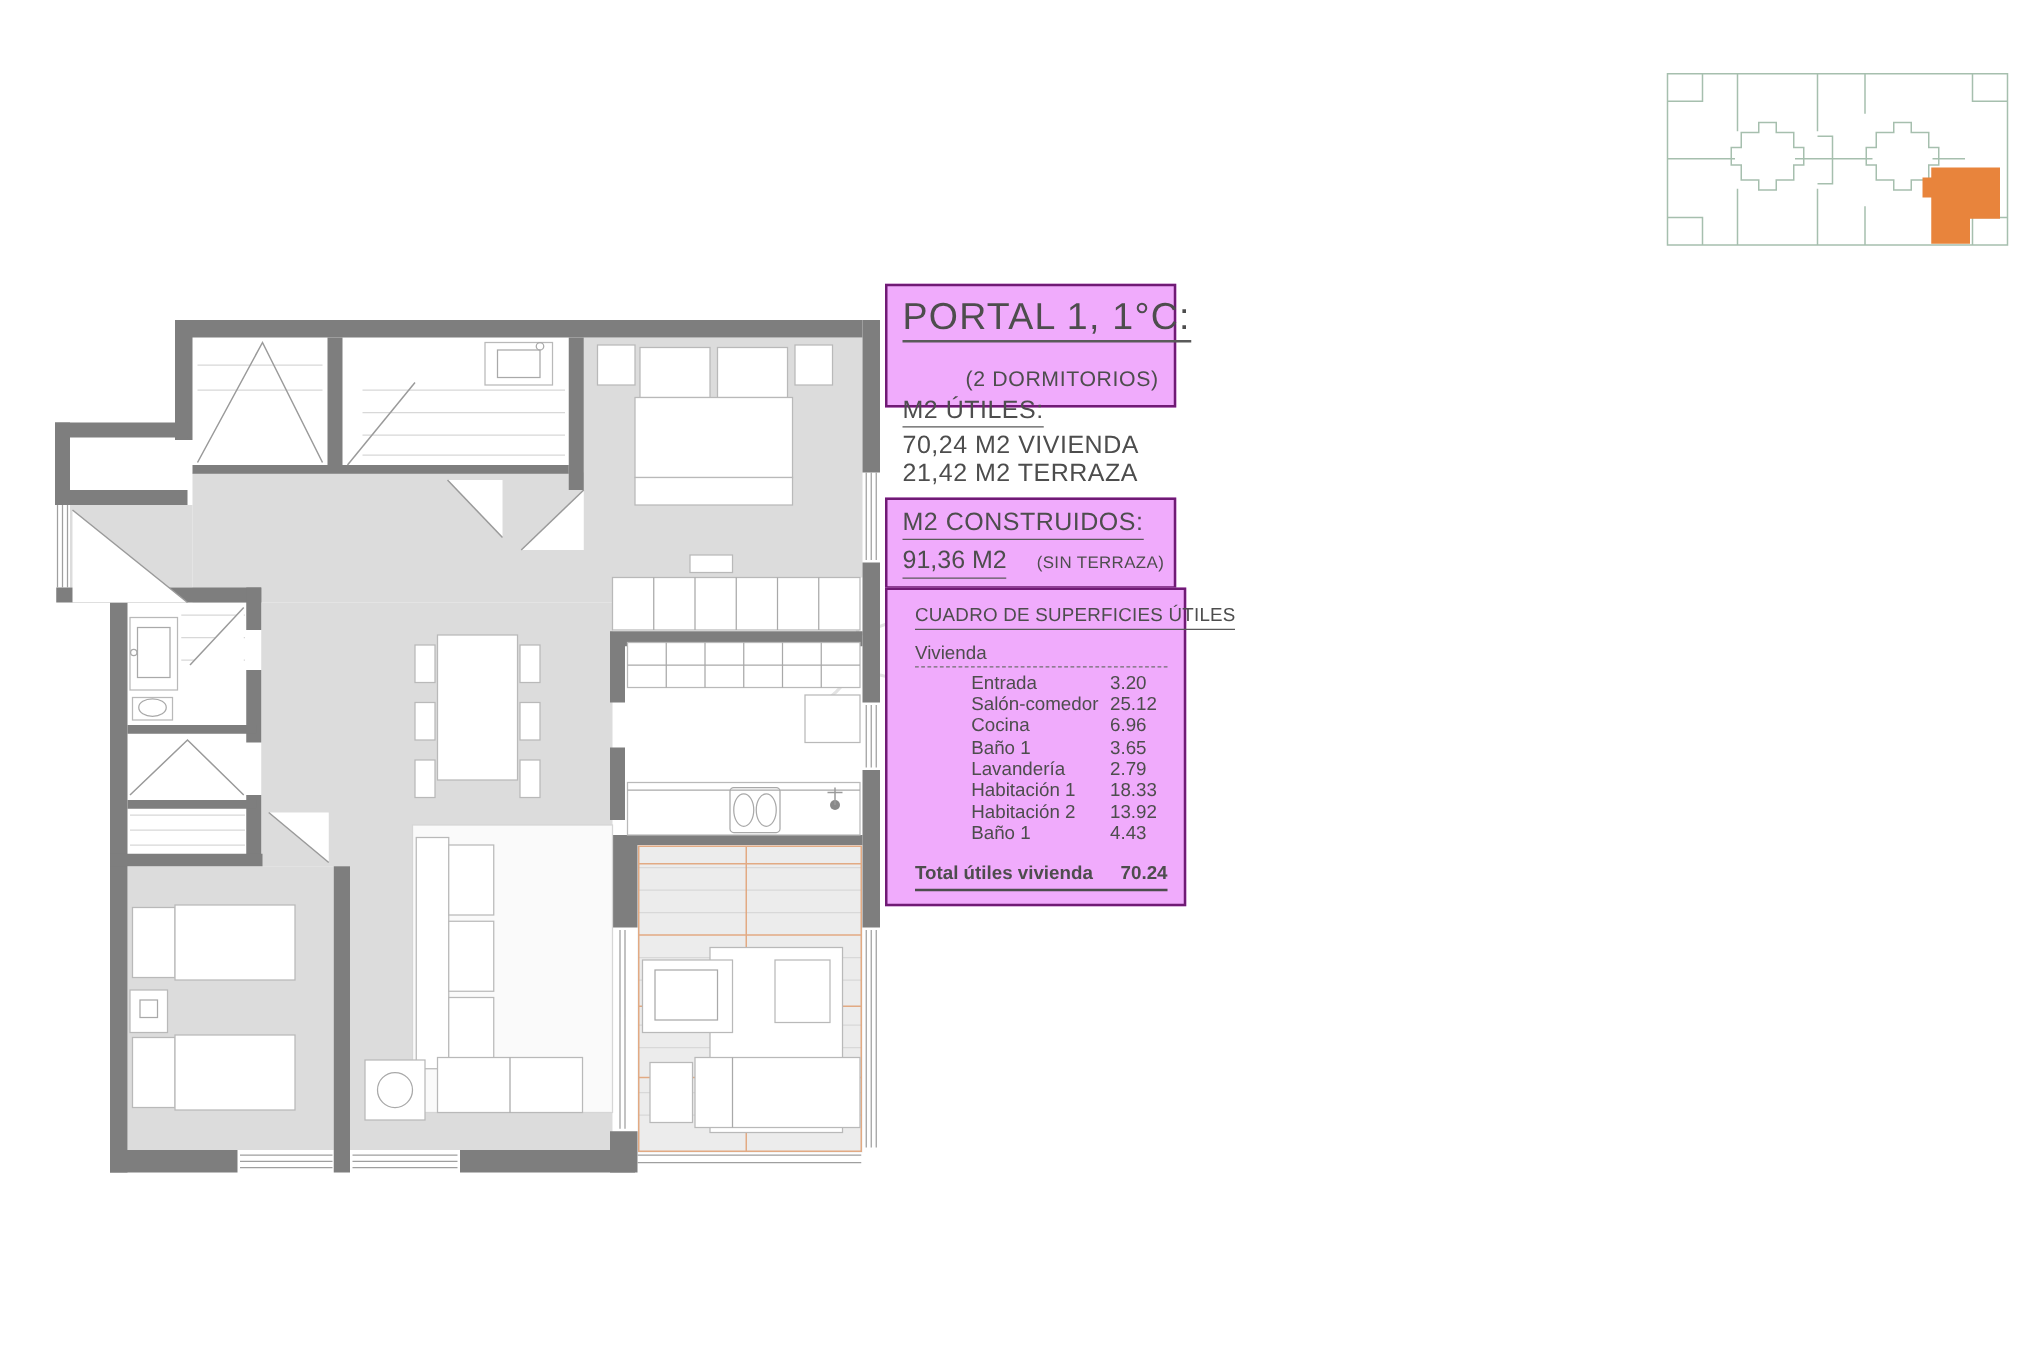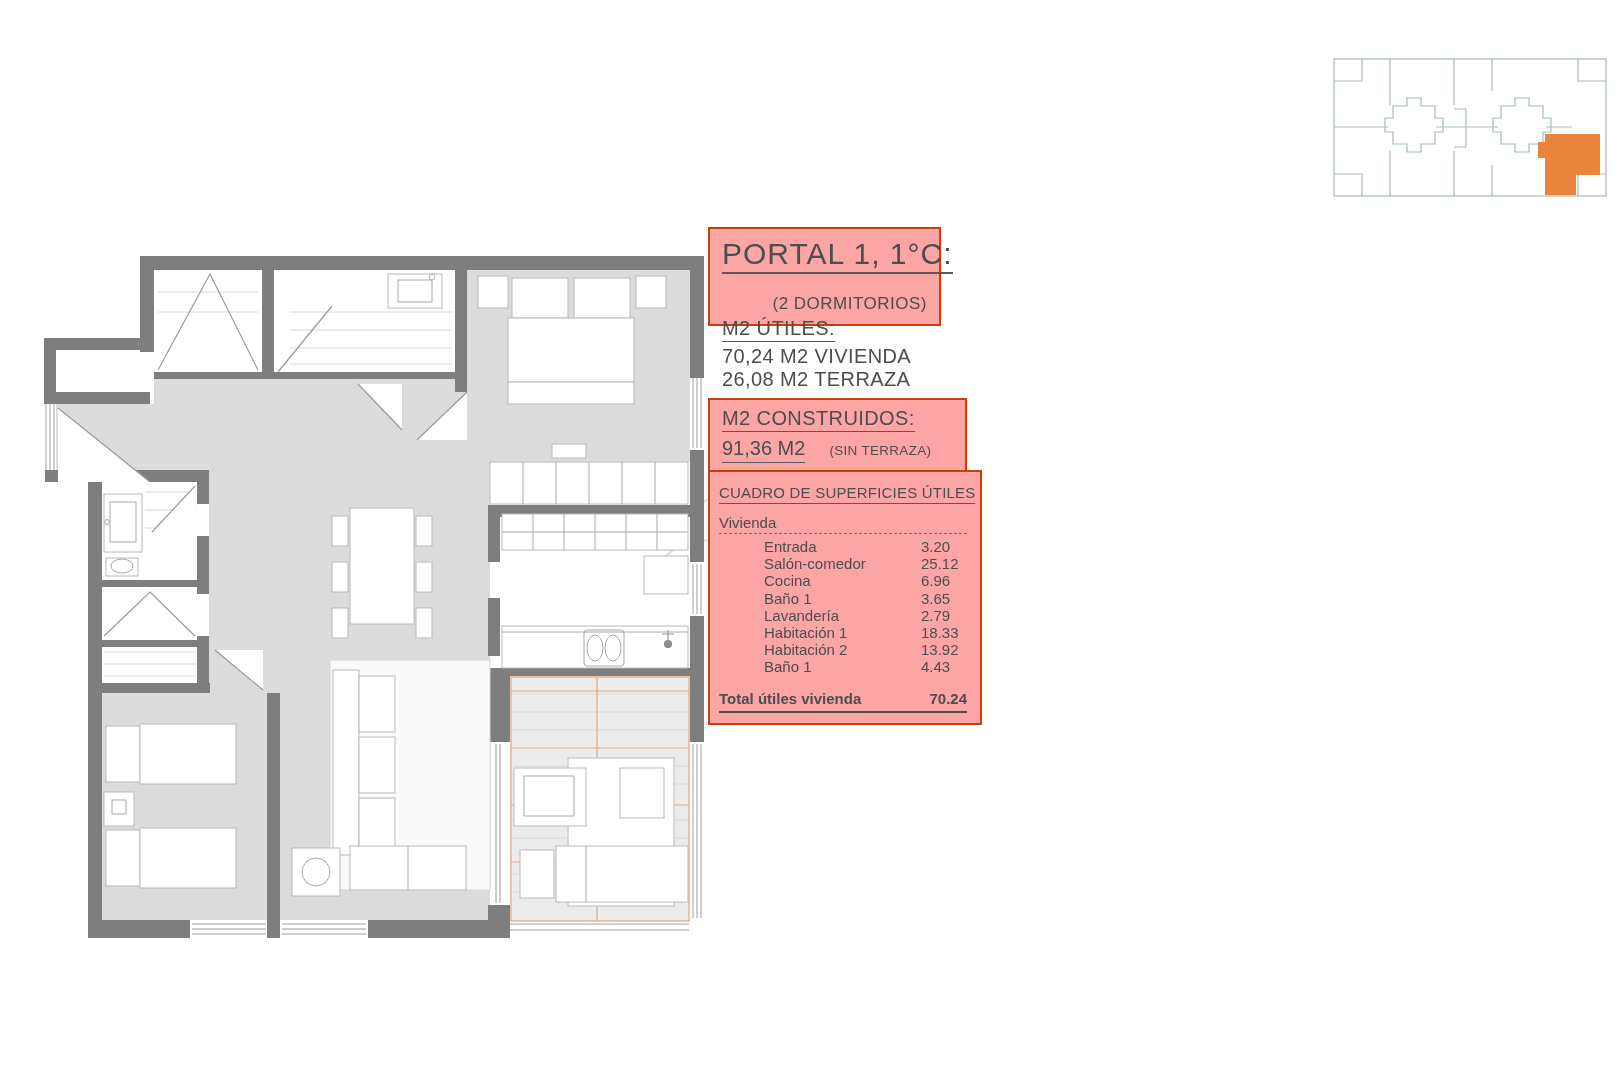--- a/index.html
+++ b/index.html
@@ -1,33 +1,33 @@
 <!DOCTYPE html>
 <html><head>
 <meta charset="utf-8">
 <style>
   html,body{margin:0;padding:0;background:#ffffff;}
   body{width:1620px;height:1080px;position:relative;overflow:hidden;
        font-family:"Liberation Sans",sans-serif;color:#4d4d4d;}
   .abs{position:absolute;}
   
-  .box{position:absolute;border:2px solid #c2410c;background:#fca5a5;box-sizing:border-box;}
+  .box{position:absolute;border:2px solid #701a75;background:#f0abfc;box-sizing:border-box;}
   .title-box{left:708px;top:227px;width:233px;padding:8px 12px;}
   .title-main{font-size:30px;letter-spacing:1px;line-height:34px;display:inline-block;
               border-bottom:2px solid #5a5a5a;padding-bottom:1px;white-space:nowrap;}
   .title-sub{font-size:17px;letter-spacing:.5px;line-height:24px;margin-top:18px;text-align:right;}
   .utiles{left:722px;top:316px;font-size:20px;letter-spacing:.4px;line-height:23px;}
   .utiles .hd{display:inline-block;border-bottom:1.5px solid #5a5a5a;padding-bottom:1px;line-height:24px;margin-bottom:3px;}
-  .constr-box{left:708px;top:398px;width:259px;padding:6px 12px;}
+  .constr-box{left:708px;top:398px;width:233px;padding:6px 12px;}
   .constr-box .hd{font-size:20px;letter-spacing:.4px;display:inline-block;
                   border-bottom:1.5px solid #5a5a5a;padding-bottom:1px;line-height:24px;}
   .constr-val{margin-top:3px;font-size:20px;line-height:26px;white-space:nowrap;}
   .constr-val .v{display:inline-block;border-bottom:1.5px solid #5a5a5a;padding-bottom:1px;}
   .constr-val .note{font-size:13.5px;letter-spacing:.3px;margin-left:24px;}
-  .table-box{left:708px;top:470px;width:274px;padding:12px 13px 10px 9px;font-size:15px;}
+  .table-box{left:708px;top:470px;width:241px;padding:12px 13px 10px 22px;font-size:15px;}
   .table-box .hd{display:inline-block;border-bottom:1.5px solid #5a5a5a;padding-bottom:2px;
                  letter-spacing:.2px;white-space:nowrap;margin-bottom:10px;font-size:15px;}
   .grp{border-bottom:1.5px dashed #6f6f6f;padding-bottom:2px;margin-bottom:4px;line-height:17px;}
   .row{display:flex;justify-content:space-between;line-height:17.2px;margin-left:45px;}
   .row .val{min-width:46px;text-align:left;}
   .total{display:flex;justify-content:space-between;font-weight:bold;margin-top:13px;
          border-bottom:2px solid #4d4d4d;padding-bottom:3px;line-height:19px;}
   
   .wall{fill:#7E7E7E;}
   .floor{fill:#DCDCDC;}
@@ -222,21 +222,21 @@
 </svg>
 
 <div class="box title-box">
   <div><span class="title-main">PORTAL 1, 1°C:</span></div>
   <div class="title-sub">(2 DORMITORIOS)</div>
 </div>
 
 <div class="abs utiles">
   <div><span class="hd">M2 ÚTILES:</span></div>
   <div>70,24 M2 VIVIENDA</div>
-  <div>26,08 M2 TERRAZA</div>
+  <div>21,42 M2 TERRAZA</div>
 </div>
 
 <div class="box constr-box">
   <div><span class="hd">M2 CONSTRUIDOS:</span></div>
   <div class="constr-val">
     <span class="v">91,36 M2</span><span class="note">(SIN TERRAZA)</span>
   </div>
 </div>
 
 <div class="box table-box">

